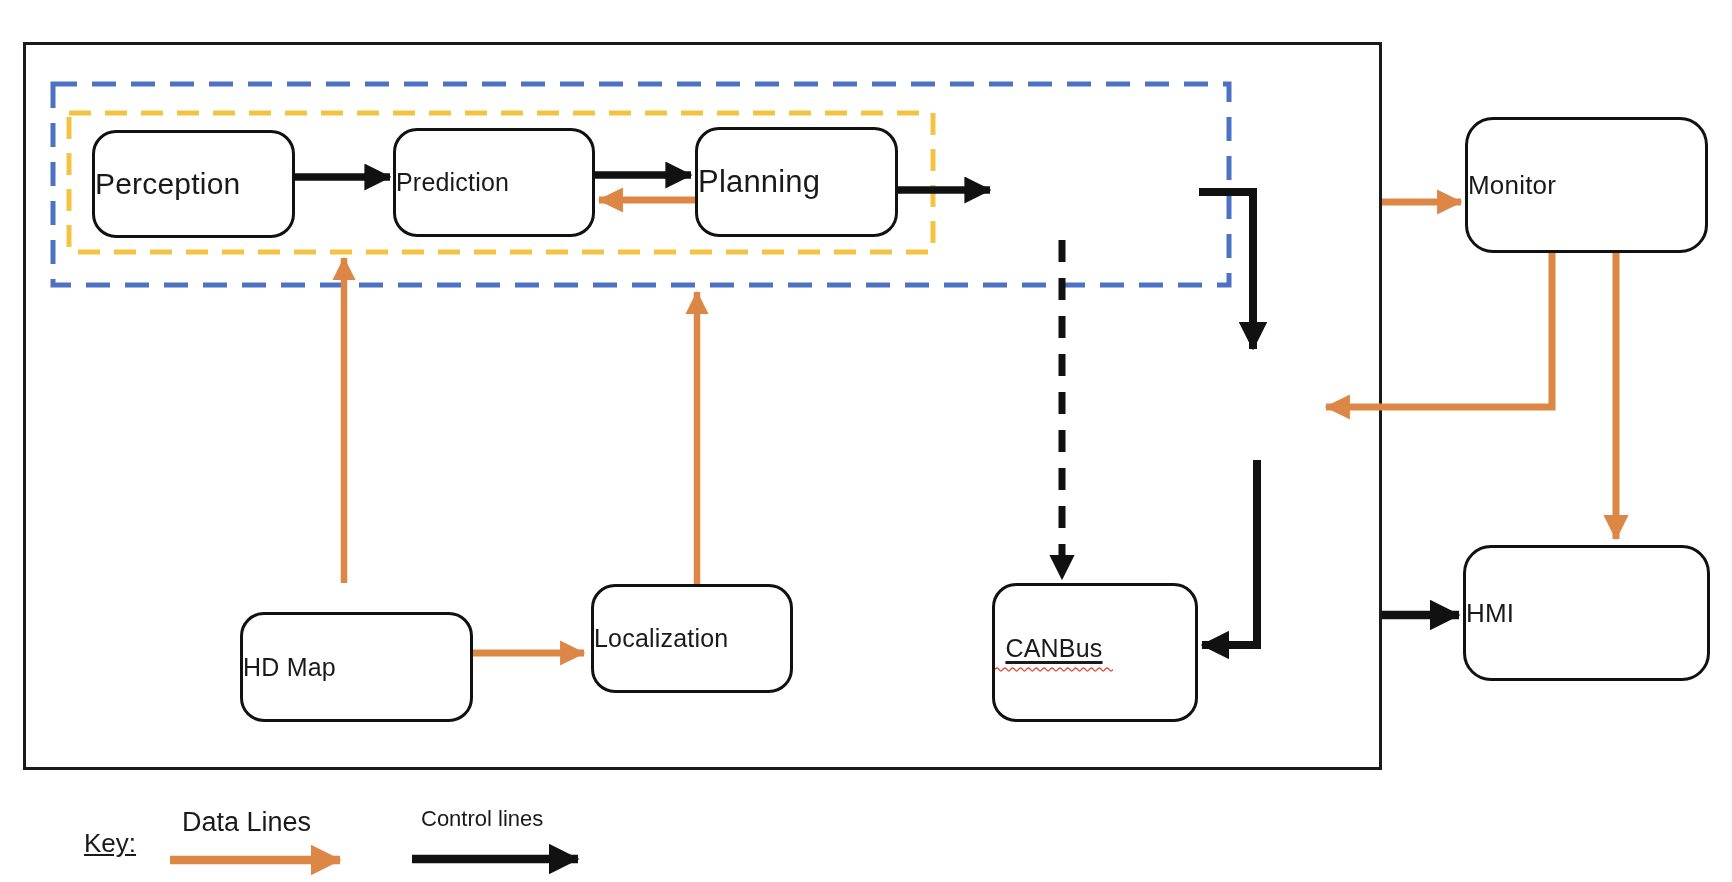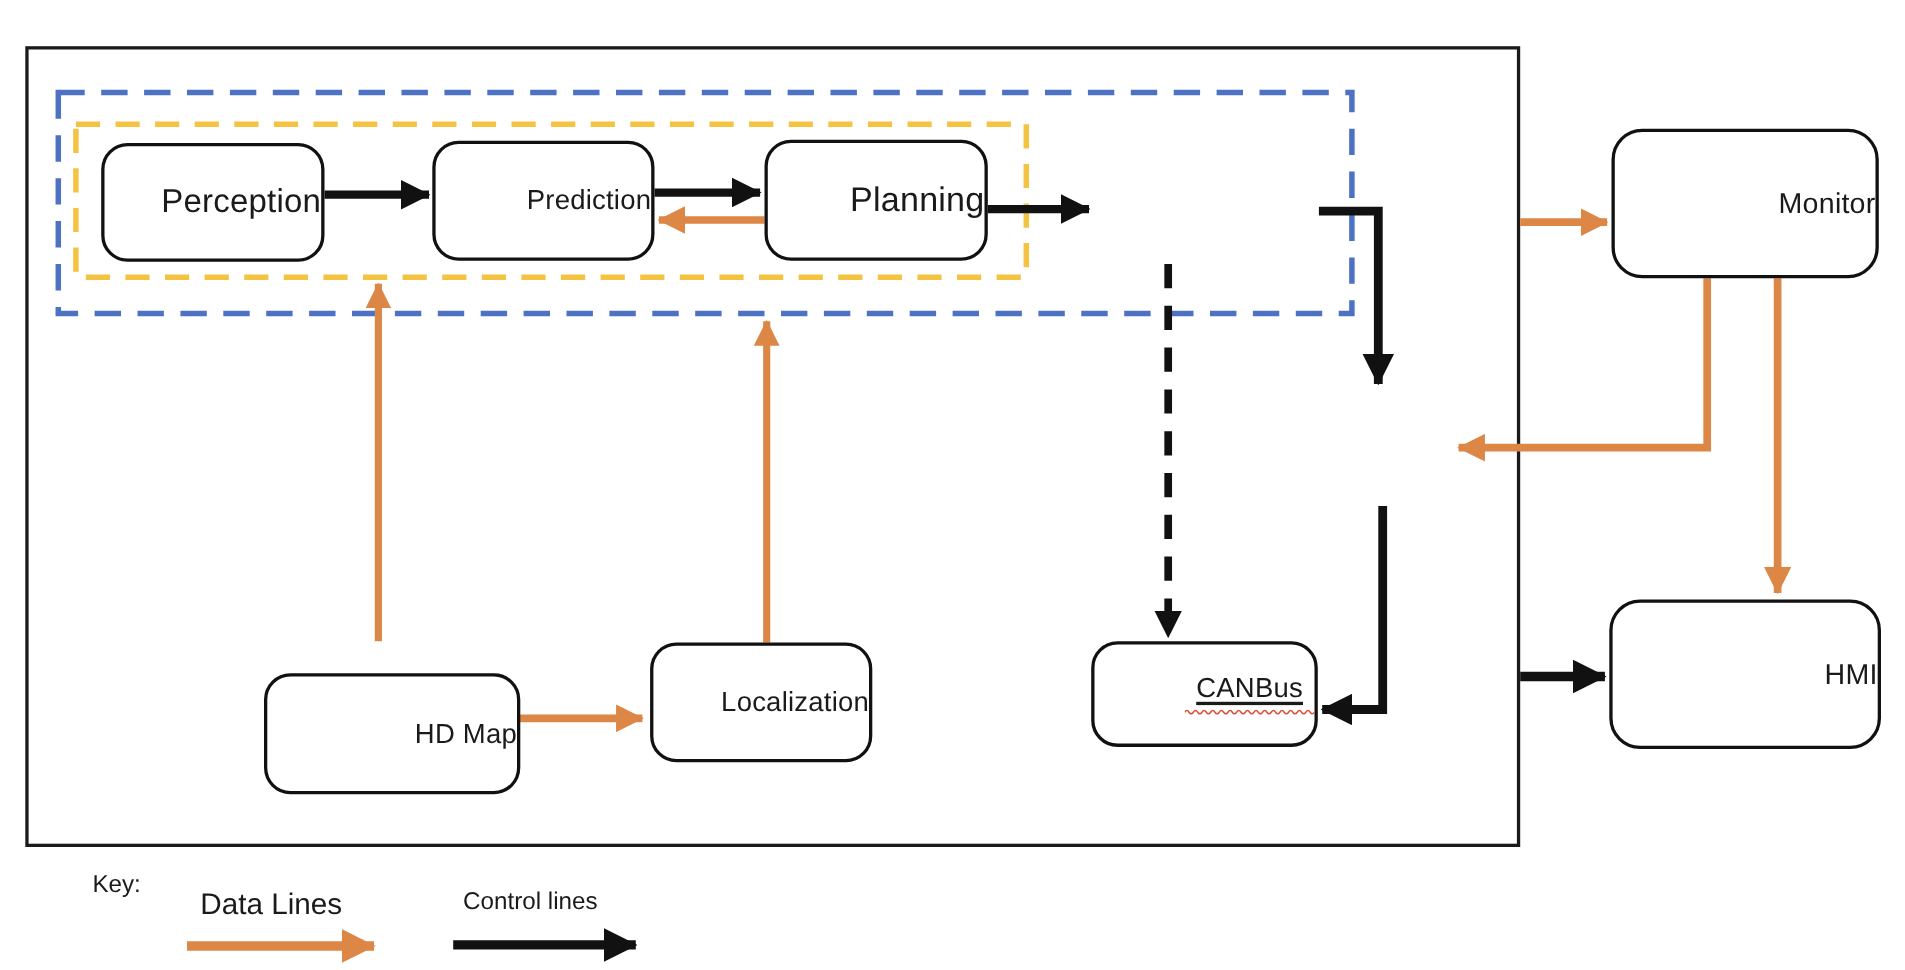--- a/index.html
+++ b/index.html
@@ -16,52 +16,52 @@
     font-family:"Liberation Sans", sans-serif;color:var(--ink);
   }
   #connector-layer{position:absolute;left:0;top:0;z-index:1;}
   .outer-frame{
     position:absolute;left:23px;top:42px;width:1359px;height:728px;
     border:3px solid var(--ink);box-sizing:border-box;z-index:0;background:#fff;
   }
   .node{
     position:absolute;z-index:2;box-sizing:border-box;
     background:#ffffff;border:3.5px solid #111;border-radius:24px;
-    display:flex;align-items:center;justify-content:flex-end;
+    display:flex;align-items:center;justify-content:flex-start;
     font-size:25px;letter-spacing:.2px;
   }
   .node .lbl{white-space:nowrap;}
   .big-node{border-radius:28px;font-size:26px;}
   
   .n-perception{left:92px;top:130px;width:203px;height:108px;font-size:30px;}
   .n-prediction{left:393px;top:128px;width:202px;height:109px;}
   .n-planning{left:695px;top:127px;width:203px;height:110px;font-size:31px;}
   .n-control{left:994px;top:131px;width:205px;height:109px;}
   .n-guardian{left:1116px;top:353px;width:204px;height:107px;}
-  .n-canbus{left:992px;top:583px;width:206px;height:96px;padding-left:32px;}
+  .n-canbus{left:992px;top:583px;width:206px;height:139px;}
   .n-hdmap{left:240px;top:583px;width:233px;height:110px;margin-top:29px;}
   .n-localization{left:591px;top:584px;width:202px;height:109px;}
   .n-monitor{left:1465px;top:117px;width:243px;height:136px;}
   .n-hmi{left:1463px;top:545px;width:247px;height:136px;}
   
   .canbus-wrap{display:flex;flex-direction:column;align-items:center;}
   .canbus-wrap .lbl{
     text-decoration:underline;text-decoration-thickness:2.5px;text-underline-offset:4px;
   }
   .squiggle-svg{margin-top:2px;}
   
   .c-line{stroke:var(--control-color);fill:none;}
   .d-line{stroke:var(--data-color);fill:none;}
   .grp-blue{stroke:var(--blue-group);fill:none;}
   .grp-yellow{stroke:var(--yellow-group);fill:none;}
   #ah-c path{fill:var(--control-color);}
   #ah-d path{fill:var(--data-color);}
   
   .legend-text{position:absolute;z-index:2;white-space:nowrap;}
-  .k-title{left:84px;top:791px;font-size:22px;}
+  .k-title{left:84px;top:828px;font-size:26px;text-decoration:underline;}
   .k-data{left:182px;top:807px;font-size:27px;}
   .k-control{left:421px;top:806px;font-size:22px;}
 </style>
 </head>
 <body>
 
 <div id="canvas">
 
   <div class="outer-frame"></div>
 

